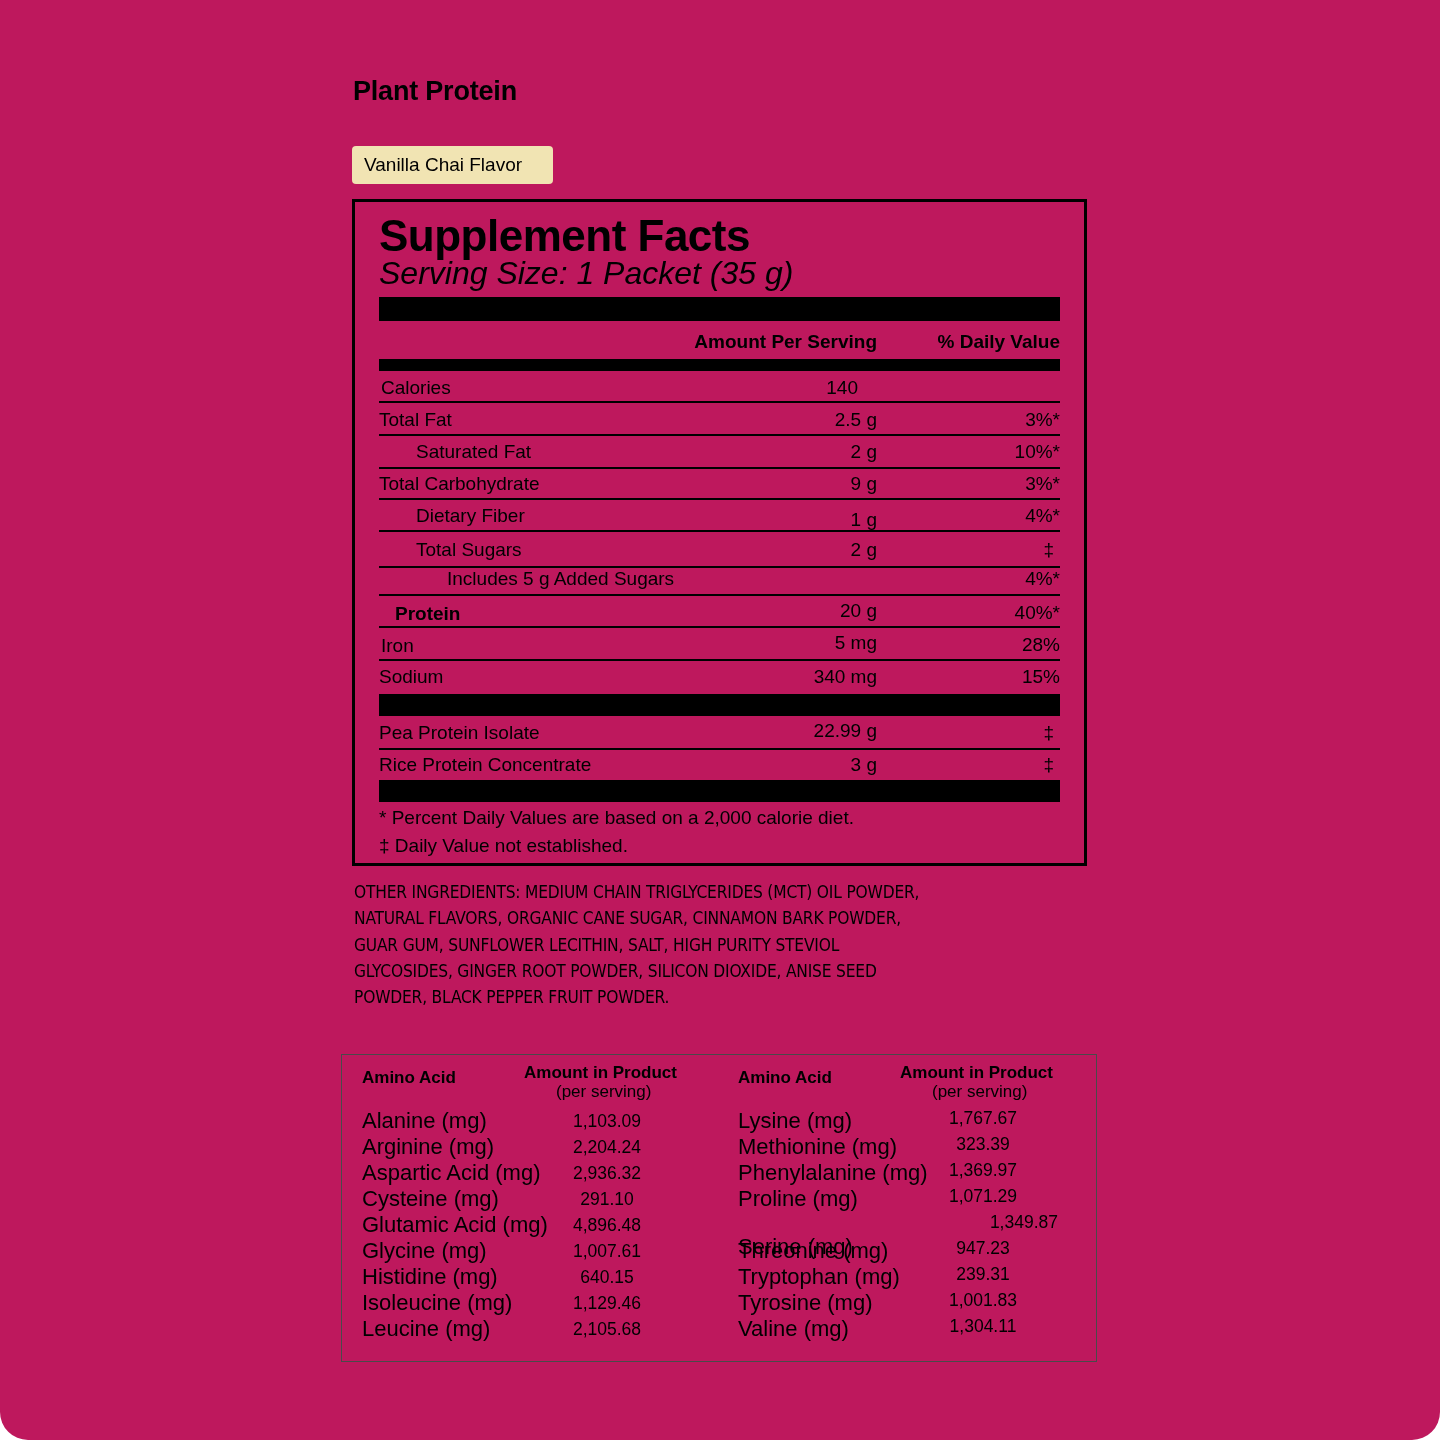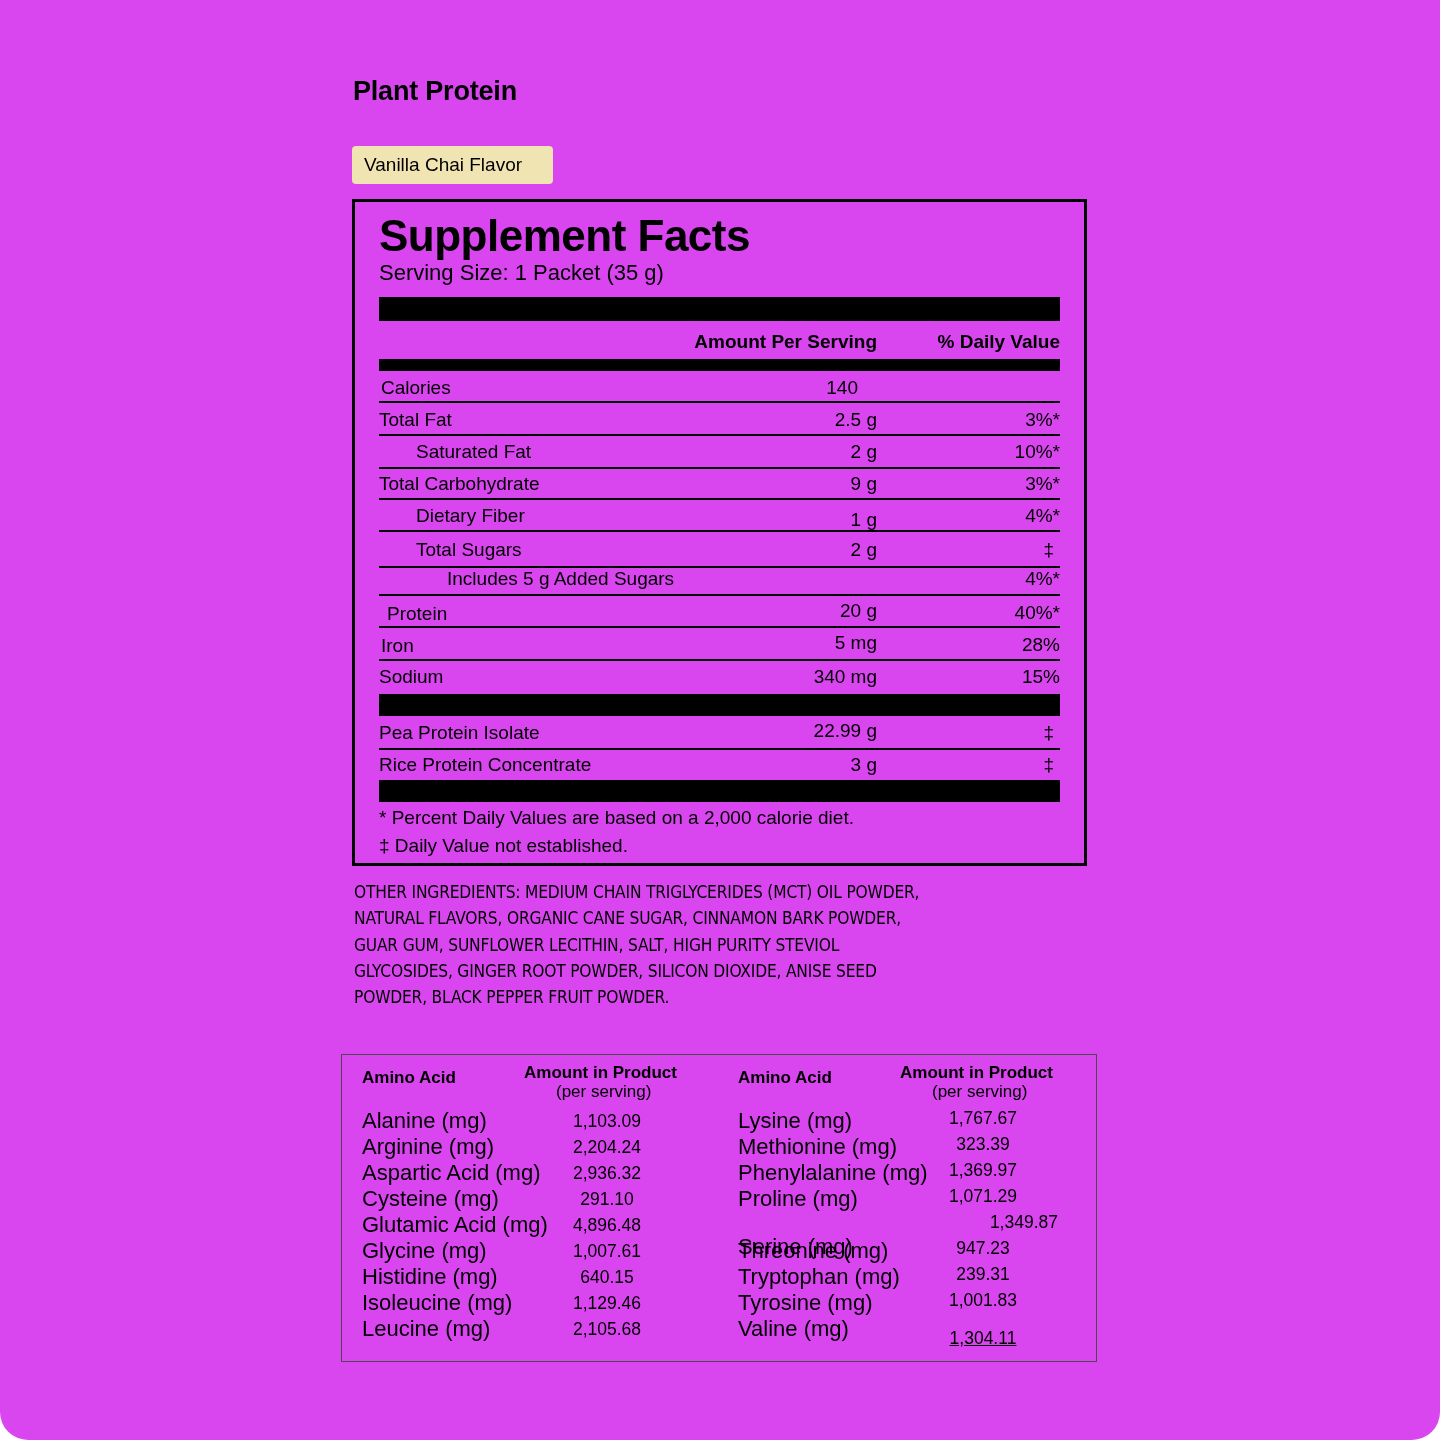--- a/index.html
+++ b/index.html
@@ -5,21 +5,21 @@
   html, body { margin: 0; padding: 0; }
   body {
     width: 1440px; height: 1440px;
     background: #ffffff;
     font-family: "Liberation Sans", sans-serif;
     color: #000;
   }
   .page {
     position: relative;
     width: 1440px; height: 1440px;
-    background: #d946ef;
+    background: #be185d;
     border-radius: 0 0 28px 28px;
     overflow: hidden;
   }
   .product-title {
     position: absolute; left: 353px; top: 76px;
     font-size: 27px; font-weight: bold; letter-spacing: -0.2px;
   }
   .flavor-badge {
     position: absolute; left: 352px; top: 146px;
     width: 201px; height: 38px;
@@ -33,21 +33,21 @@
     border: 3px solid #000; box-sizing: border-box;
   }
   .facts-inner { position: absolute; left: 24px; right: 24px; top: 0; }
   .facts-title {
     position: absolute; left: 0; top: 8px;
     font-size: 44px; font-weight: bold; letter-spacing: -0.5px; line-height: 52px;
     white-space: nowrap;
   }
   .serving {
     position: absolute; left: 0; top: 56px;
-    font-size: 22px; line-height: 30px; white-space: nowrap;
+    font-size: 32px; line-height: 30px; white-space: nowrap; font-style: italic;
   }
   .bar { position: absolute; left: 0; right: 0; background: #000; }
   .hdr { position: absolute; top: 128px; font-size: 19px; font-weight: bold; line-height: 24px; white-space: nowrap; }
   .hdr.amt { right: 183px; }
   .hdr.dv { right: 0; }
   .row { position: absolute; left: 0; right: 0; height: 32px; font-size: 19px; }
   .row .lbl, .row .amt, .row .dv { position: absolute; white-space: nowrap; }
   .row .amt { right: 183px; }
   .row .dv { right: 0; }
   .row .line { position: absolute; left: 0; right: 0; height: 2px; background: #000; }
@@ -121,21 +121,21 @@
         <span class="amt" style="top:3px;">2 g</span>
         <span class="dv" style="top:3px;right:6px;">‡</span>
         <span class="line" style="top:30px;"></span>
       </div>
       <div class="row" style="top:362px;">
         <span class="lbl" style="left:68px;top:4px;">Includes 5 g Added Sugars</span>
         <span class="dv" style="top:4px;">4%*</span>
         <span class="line" style="top:30px;"></span>
       </div>
       <div class="row" style="top:395px;">
-        <span class="lbl" style="left:8px;top:6px;">Protein</span>
+        <span class="lbl" style="left:16px;top:6px;font-weight:bold;">Protein</span>
         <span class="amt" style="top:3px;">20 g</span>
         <span class="dv" style="top:5px;">40%*</span>
         <span class="line" style="top:29px;"></span>
       </div>
       <div class="row" style="top:427px;">
         <span class="lbl" style="left:2px;top:6px;">Iron</span>
         <span class="amt" style="top:3px;">5 mg</span>
         <span class="dv" style="top:5px;">28%</span>
         <span class="line" style="top:30px;"></span>
       </div>
@@ -213,16 +213,16 @@
     <div class="a-val" style="left:566px;top:131px;">1,071.29</div>
     <div class="a-row" style="left:396px;top:157px;margin-top:22px;">Serine (mg)</div>
     <div class="a-val" style="left:566px;top:157px;text-align:right;">1,349.87</div>
     <div class="a-row" style="left:396px;top:183px;">Threonine (mg)</div>
     <div class="a-val" style="left:566px;top:183px;">947.23</div>
     <div class="a-row" style="left:396px;top:209px;">Tryptophan (mg)</div>
     <div class="a-val" style="left:566px;top:209px;">239.31</div>
     <div class="a-row" style="left:396px;top:235px;">Tyrosine (mg)</div>
     <div class="a-val" style="left:566px;top:235px;">1,001.83</div>
     <div class="a-row" style="left:396px;top:261px;">Valine (mg)</div>
-    <div class="a-val" style="left:566px;top:273px;text-decoration:underline;">1,304.11</div>
+    <div class="a-val" style="left:566px;top:261px;">1,304.11</div>
   </div>
 
 </div>
 
 </body></html>

